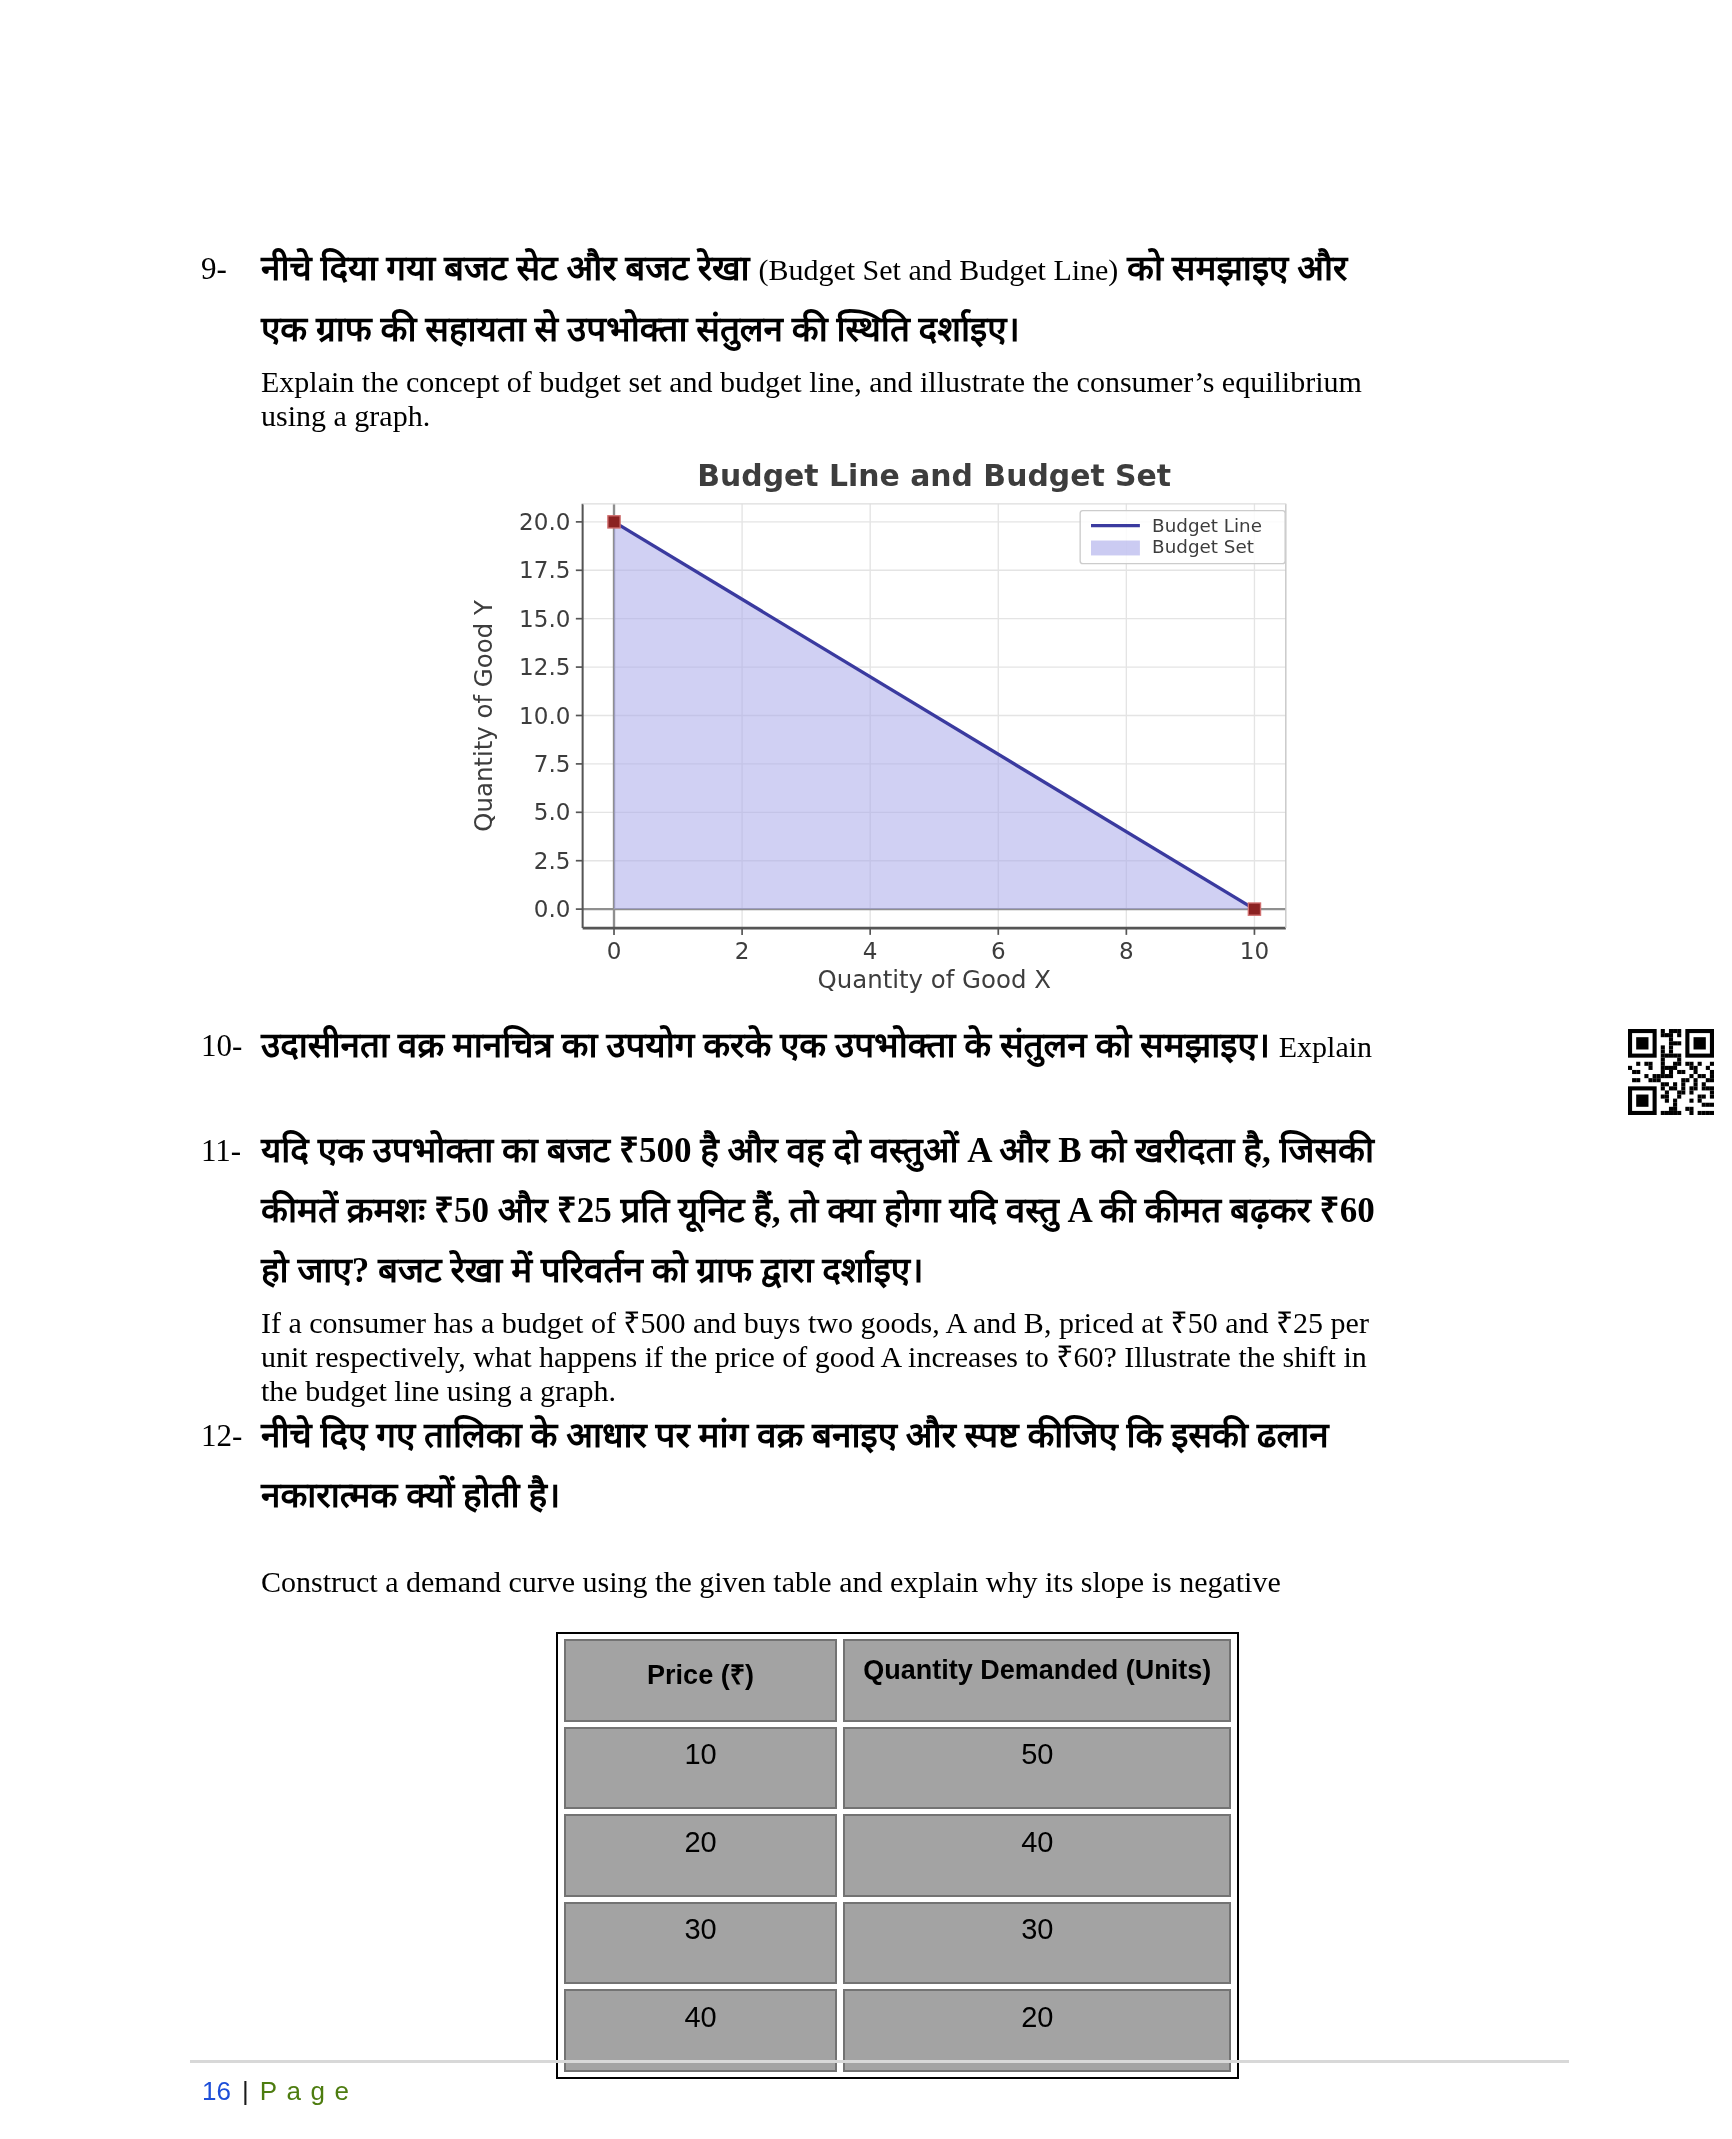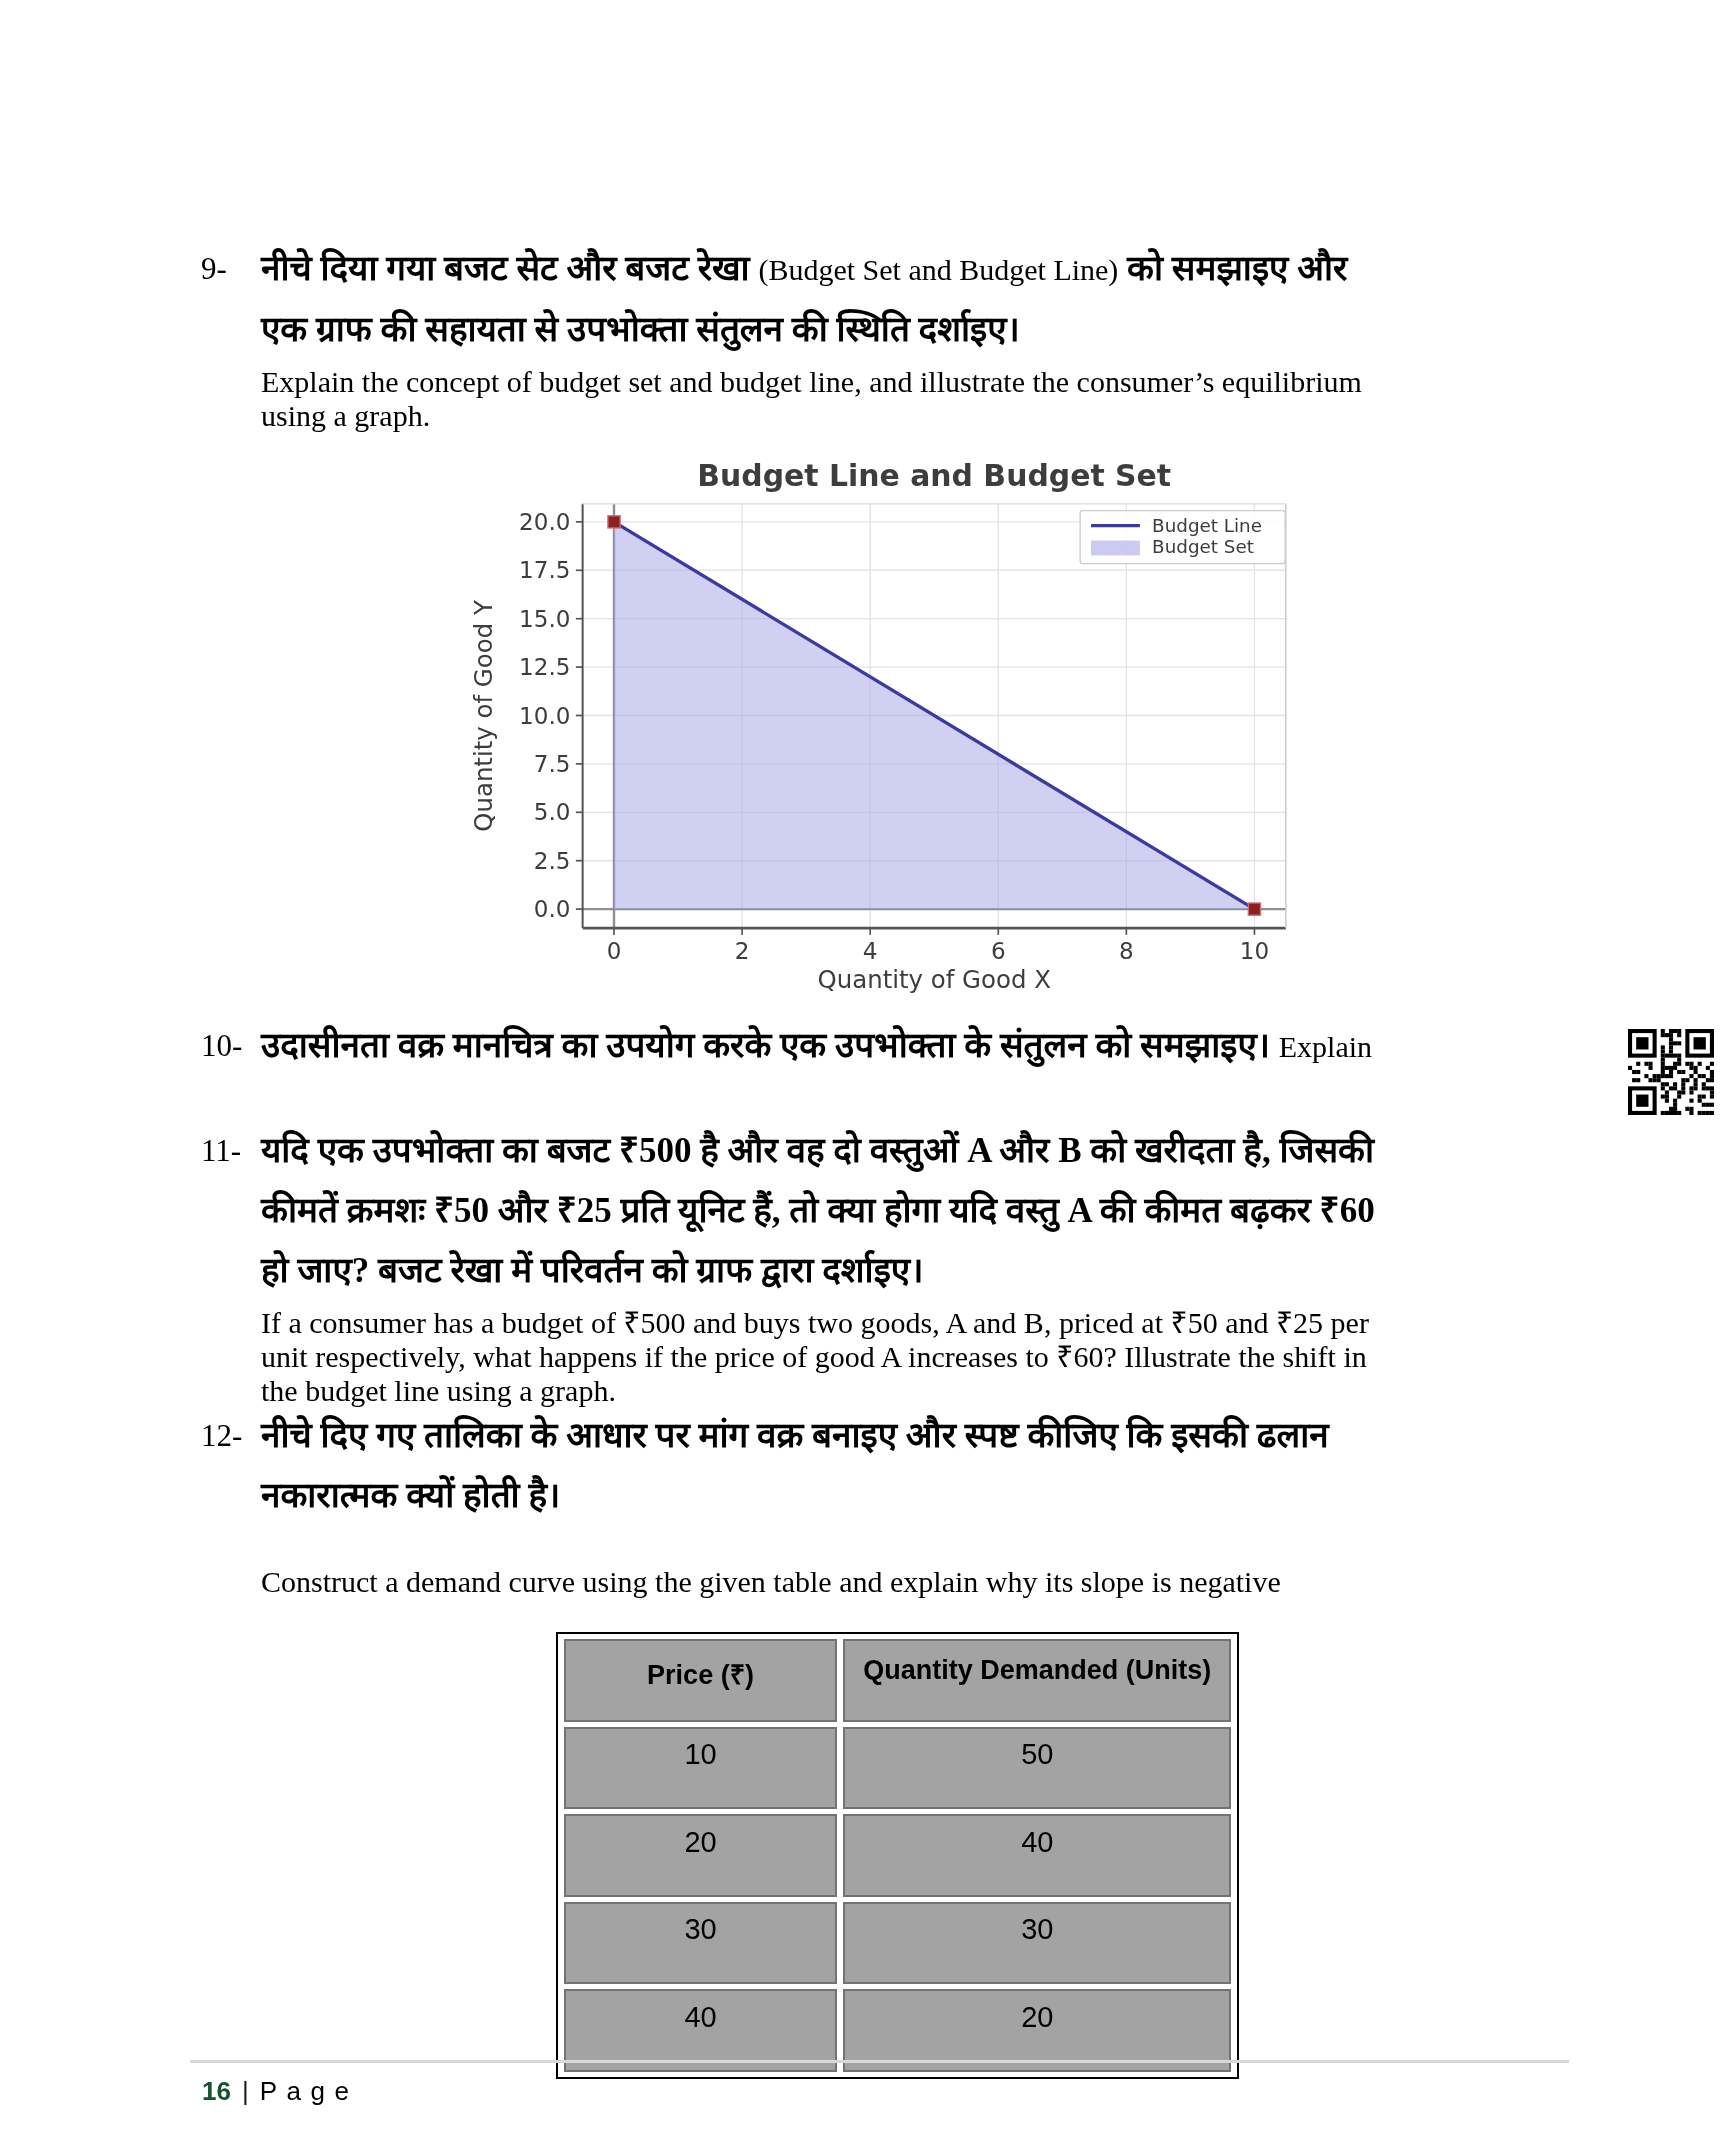--- a/index.html
+++ b/index.html
@@ -24,23 +24,23 @@
   #demand-table-wrap{left:556px;top:1632px;}
   table.demand{border:2.7px solid #000;border-collapse:separate;border-spacing:6.1px 5.4px;background:#fff;}
   table.demand th,table.demand td{border:2px solid #737373;text-align:center;vertical-align:top;
       font-family:"Liberation Sans",sans-serif;background:#a3a3a3;}
   table.demand th{width:261px;height:65px;font-size:27px;font-weight:700;padding:13.6px 4.1px 0 4.1px;}
   table.demand th+th{width:376px;}
   table.demand td{height:68px;font-size:29px;font-weight:400;padding-top:9.5px;}
   
   #footer-rule{left:190px;top:2060px;width:1379px;height:3.4px;background:#d8d8d8;}
   #footer{left:202px;top:2076px;font-family:"Liberation Sans",sans-serif;font-size:26px;white-space:nowrap;}
-  #footer .fnum{font-weight:700;color:#14532d;}
+  #footer .fnum{font-weight:400;color:#1d4ed8;}
   #footer .fsep{color:#1a1a1a;margin:0 11px;font-weight:400;}
-  #footer .flabel{color:#000000;letter-spacing:9.5px;}
+  #footer .flabel{color:#4d7c0f;letter-spacing:9.5px;}
 </style>
 </head>
 <body>
 
 <div class="abs question" style="left:201px;top:239px;">
   <span class="qnum">9-</span>
   <div class="qbody">
     <div class="qline hindi"><span>नीचे दिया गया बजट सेट और बजट रेखा </span><span class="latin">(Budget Set and Budget Line)</span><span> को समझाइए और</span></div>
     <div class="qline hindi">एक ग्राफ की सहायता से उपभोक्ता संतुलन की स्थिति दर्शाइए।</div>
     <div class="eng-block">

